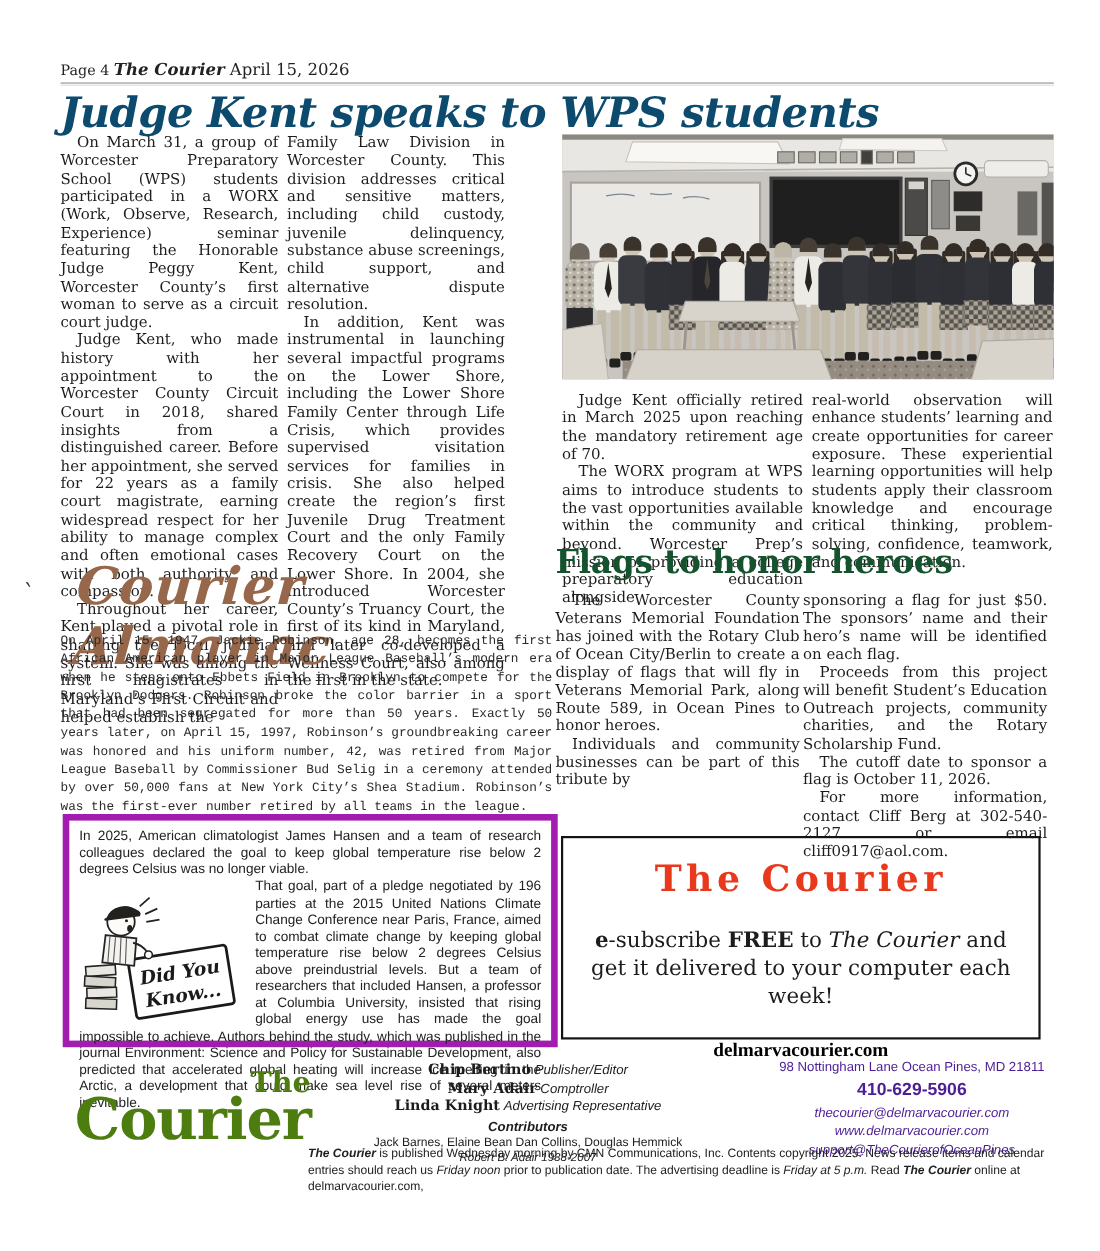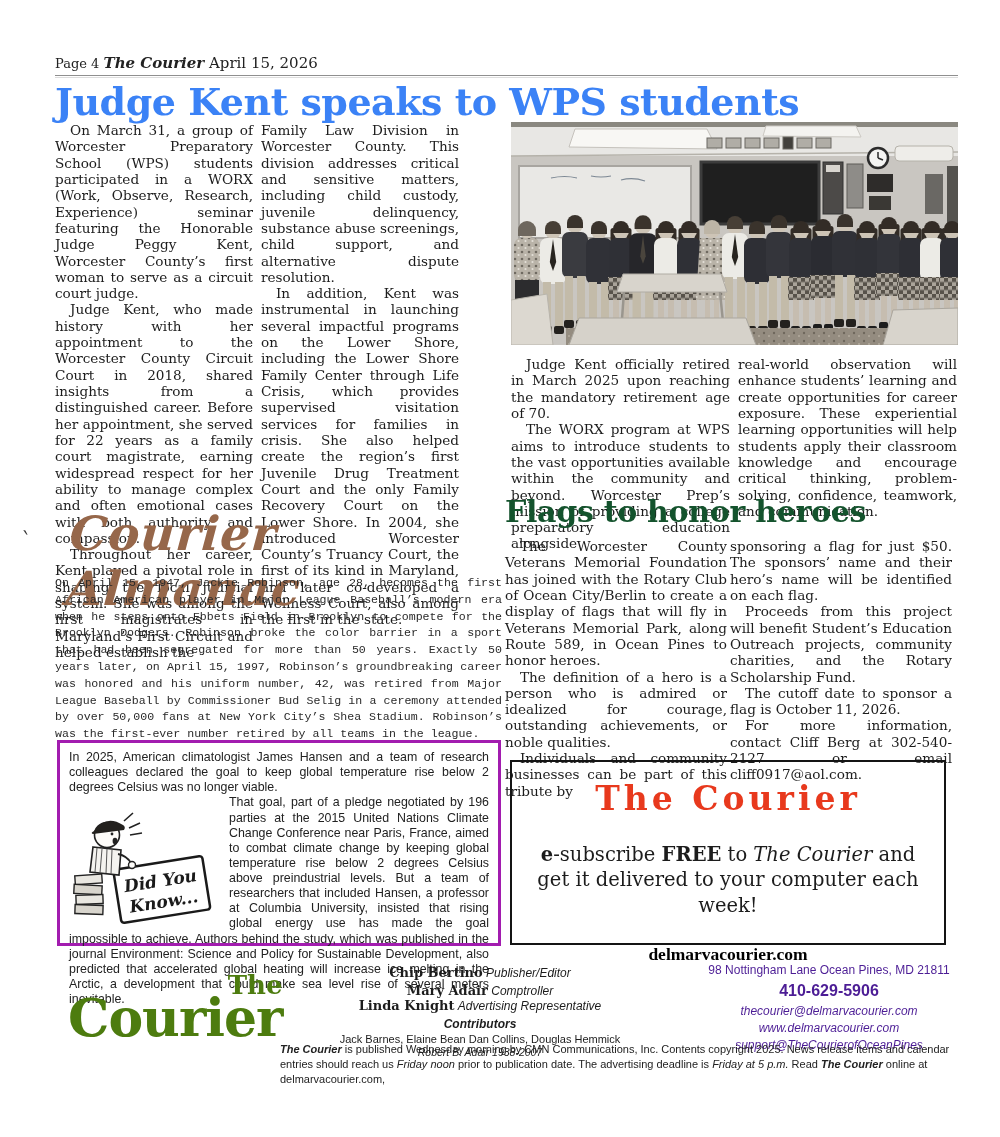--- a/index.html
+++ b/index.html
@@ -6,22 +6,22 @@
   .page{position:relative;width:1000px;height:1137px;background:#ffffff;
         font-family:"DejaVu Serif",serif;color:#1c1c1c;overflow:hidden;}
   .abs{position:absolute;}
 
   
   .hdr{left:55px;top:54px;width:903px;font-size:15px;color:#222;}
   .hdr-rule{left:55px;top:75px;width:903px;height:1px;background:#8f8f8f;box-shadow:0 2px 0 #ddd;}
   .seg-b{font-weight:bold}.seg-i{font-style:italic}.seg-bi{font-weight:bold;font-style:italic}
   .seg-pg{font-size:13px}
 
-  .headline1{left:55px;top:79px;width:903px;font-size:38px;font-weight:bold;
-             color:#3b82f6;letter-spacing:-.5px;}
+  .headline1{left:55px;top:79px;width:903px;font-size:38px;font-weight:bold;font-style:italic;
+             color:#0c4a6e;letter-spacing:-.5px;}
 
   
   .story{left:55px;top:122px;width:903px;display:flex;gap:8px;}
   .col{width:220px;font-size:13.6px;line-height:1.2;text-align:justify;}
   .col p{margin:0;}
   .col p.ind{text-indent:15px;}
   .rightblock{width:447px;margin-left:44px;}
   .photo-wrap{width:447px;height:223px;overflow:hidden;}
   .under-photo{display:flex;gap:8px;margin-top:11px;}
   .under-photo .col{width:219px;}
@@ -32,21 +32,21 @@
   .almanac-body{left:55px;top:575px;width:447px;font-family:"Liberation Mono",monospace;
                 font-size:11.6px;line-height:1.45;text-align:justify;color:#2a2a2a;}
   .stray{left:20px;top:528px;font-size:22px;color:#333;transform:rotate(8deg);}
 
   
   .headline2{left:505px;top:494px;width:453px;font-size:30px;font-weight:bold;color:#14532d;letter-spacing:-.3px;}
   .flags-cols{left:505px;top:538px;width:453px;display:flex;gap:3px;}
   .flags-cols .col{width:222px;}
 
   
-  .dyk{left:57px;top:740px;width:420px;height:186px;border:3px solid #a21caf;padding:7px 9px;
+  .dyk{left:57px;top:740px;width:420px;height:186px;border:6px solid #a21caf;padding:7px 9px;
        font-family:"Liberation Sans",sans-serif;font-size:12.4px;line-height:1.22;text-align:justify;color:#222;}
   .dyk p{margin:0;}
   .dyk .cartoon{float:left;width:150px;height:128px;margin:2px 10px 2px 0;}
 
   
   .sub{left:510px;top:760px;width:432px;height:181px;border:2px solid #141414;text-align:center;}
   .sub-title{margin-top:17px;font-size:33px;font-weight:bold;color:#e8391d;letter-spacing:4px;}
   .sub-line{margin:24px 14px 0 14px;font-size:19.5px;line-height:1.3;color:#1c1c1c;}
   .sub-url{margin-top:26px;font-family:"DejaVu Sans Mono",monospace;font-weight:bold;
            font-size:17.5px;color:#1633a6;}
@@ -242,21 +242,20 @@
 
   <div class="abs stray">`</div>
 
   <div class="abs almanac-title" style="color:#96674a;">Courier Almanac</div>
   <div class="abs almanac-body">On April 15, 1947, Jackie Robinson, age 28, becomes the first African American player in Major League Baseball’s modern era when he steps onto Ebbets Field in Brooklyn to compete for the Brooklyn Dodgers. Robinson broke the color barrier in a sport that had been segregated for more than 50 years. Exactly 50 years later, on April 15, 1997, Robinson’s groundbreaking career was honored and his uniform number, 42, was retired from Major League Baseball by Commissioner Bud Selig in a ceremony attended by over 50,000 fans at New York City’s Shea Stadium. Robinson’s was the first-ever number retired by all teams in the league.</div>
 
   <div class="abs headline2">Flags to honor heroes</div>
   <div class="abs flags-cols">
     <div class="col">
       <p class="ind">The Worcester County Veterans Memorial Foundation has joined with the Rotary Club of Ocean City/Berlin to create a display of flags that will fly in Veterans Memorial Park, along Route 589, in Ocean Pines to honor heroes.</p>
-      <p class="ind">The definition of a hero is a person who is admired or idealized for courage, outstanding achievements, or noble qualities.</p>
       <p class="ind">Individuals and community businesses can be part of this tribute by</p>
     </div>
     <div class="col">
       <p>sponsoring a flag for just $50. The sponsors’ name and their hero’s name will be identified on each flag.</p>
       <p class="ind">Proceeds from this project will benefit Student’s Education Outreach projects, community charities, and the Rotary Scholarship Fund.</p>
       <p class="ind">The cutoff date to sponsor a flag is October 11, 2026.</p>
       <p class="ind">For more information, contact Cliff Berg at 302-540-2127 or email cliff0917@aol.com.</p>
     </div>
   </div>
 

